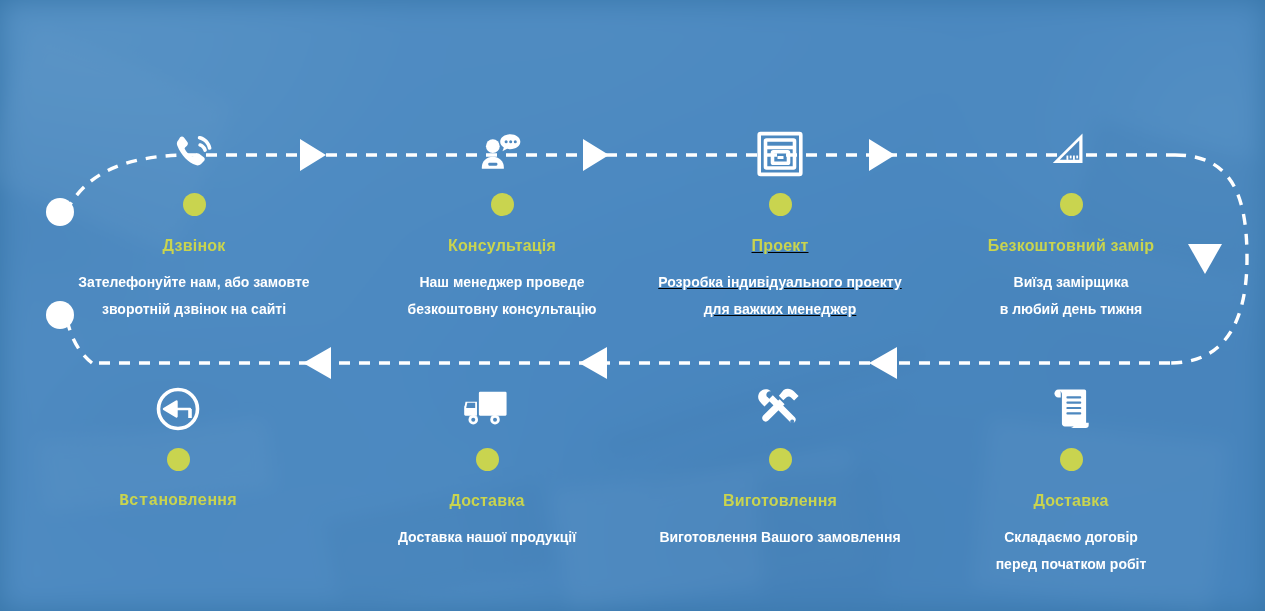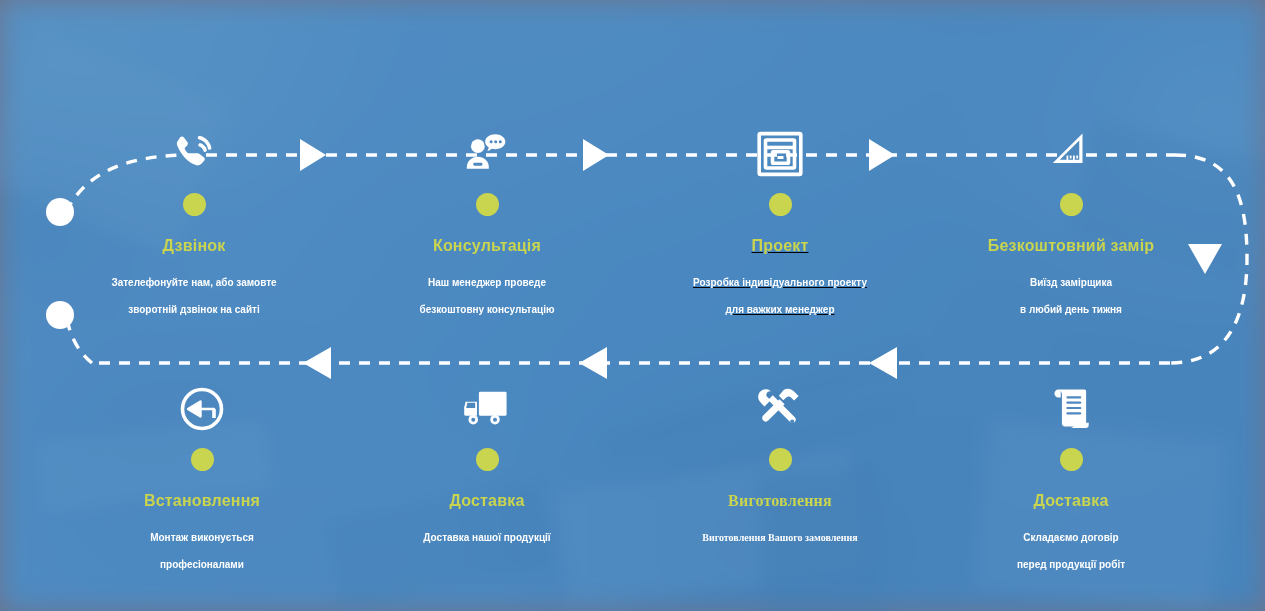--- a/index.html
+++ b/index.html
@@ -4,21 +4,21 @@
 <style>
   * { box-sizing: border-box; margin: 0; padding: 0; }
   html, body {
     width: 1265px; height: 611px;
     overflow: hidden;
     font-family: "Liberation Sans", sans-serif;
   }
   #stage {
     position: relative;
     width: 1265px; height: 611px;
-    background-color: #c2410c;
+    background-color: #0c4a6e;
     overflow: hidden;
   }
   
   #bg-photo {
     position: absolute; inset: 0;
     filter: blur(14px);
     opacity: 1;
     background-color: #5b92c4;
     background-image:
       radial-gradient(ellipse 430px 300px at 8% 6%,   rgba(120,170,205,.95) 0%, rgba(120,170,205,0) 72%),
@@ -75,21 +75,21 @@
   .step-title {
     margin-top: 21px;
     font-size: 16px;
     font-weight: bold;
     color: #c9d44f;
     letter-spacing: .2px;
     white-space: nowrap;
   }
   .step-desc {
     margin-top: 14px;
-    font-size: 10px;
+    font-size: 14px;
     font-weight: bold;
     color: #ffffff;
     line-height: 27px;
   }
   .step-desc .ln { display: block; white-space: nowrap; }
 </style>
 </head>
 <body>
 
 <div id="stage">
@@ -155,21 +155,21 @@
       </svg>
     </div>
     <div class="step-dot"></div>
     <div class="step-title">Дзвінок</div>
     <div class="step-desc">
       <span class="ln">Зателефонуйте нам, або замовте</span>
       <span class="ln">зворотній дзвінок на сайті</span>
     </div>
   </div>
 
-  <div class="step" style="left:357px; top:126px;text-align:center;">
+  <div class="step" style="left:372px; top:126px;text-align:center;">
     <div class="step-icon">
       <svg width="48" height="44" viewBox="0 0 52 48" fill="#ffffff">
         <circle cx="16" cy="15.5" r="7.5"></circle>
         <path d="M4 38.5c0-6.8 5.4-11.5 12-11.5s12 4.7 12 11.5v1.5H4v-1.5z"></path>
         <rect x="11" y="33.5" width="10" height="3.2" rx="1.2" fill="#4d88bf"></rect>
         <path d="M35 2.5c6.1 0 11 3.6 11 8.1s-4.9 8.1-11 8.1c-1.2 0-2.3-.15-3.4-.4l-5.1 2.7 1.5-4.1
                  c-2.4-1.5-4-3.8-4-6.3 0-4.5 4.9-8.1 11-8.1z"></path>
         <circle cx="30.5" cy="10.6" r="1.65" fill="#4d88bf"></circle>
         <circle cx="35.5" cy="10.6" r="1.65" fill="#4d88bf"></circle>
         <circle cx="40.5" cy="10.6" r="1.65" fill="#4d88bf"></circle>
@@ -234,25 +234,25 @@
           <rect x="18.2" y="16.2" width="15.5" height="2.3" rx="1"></rect>
           <rect x="18.2" y="21.8" width="15.5" height="2.3" rx="1"></rect>
           <rect x="18.2" y="27.4" width="15.5" height="2.3" rx="1"></rect>
         </g>
       </svg>
     </div>
     <div class="step-dot"></div>
     <div class="step-title">Доставка</div>
     <div class="step-desc">
       <span class="ln">Складаємо договір</span>
-      <span class="ln">перед продукції робіт</span>
-    </div>
-  </div>
-
-  <div class="step" style="left:650px; top:381px;font-family:Liberation Serif, serif;">
+      <span class="ln">перед початком робіт</span>
+    </div>
+  </div>
+
+  <div class="step" style="left:650px; top:381px;">
     <div class="step-icon">
       <svg width="50" height="48" viewBox="0 0 50 48" fill="#ffffff">
 
         <path d="M13.2 4.6c-3.6-1.2-7.6.4-9.3 3.9-1.6 3.3-.6 7.2 2.2 9.4l-.1.1 3.5 3.5
                  6.2-6.2-3.5-3.5-.1.1c-1.1-1.4-1-3.4.3-4.7 1-1 2.4-1.3 3.6-.9l-2.8-1.7z"></path>
         <path d="M14.6 16.5 36.6 38.5c1.3 1.3 3.4 1.3 4.7 0s1.3-3.4 0-4.7L19.3 11.8l-4.7 4.7z" transform="translate(-1.5,-1.5)"></path>
         <circle cx="37.2" cy="36.4" r="2" fill="#4d88bf"></circle>
 
         <path d="M28.6 4.9c3.3-2 7.6-1.4 10.2 1.3l4.8 4.9-4.5 4.5-3.1-3.1c-1.2-1.2-3.1-1.3-4.4-.2
                  l-3.3 2.9-4.4-4.4 4.7-5.9z"></path>
@@ -279,29 +279,25 @@
         <circle cx="35.4" cy="33.2" r="2.1" fill="#4d88bf"></circle>
       </svg>
     </div>
     <div class="step-dot"></div>
     <div class="step-title">Доставка</div>
     <div class="step-desc">
       <span class="ln">Доставка нашої продукції</span>
     </div>
   </div>
 
-  <div class="step" style="left:72px; top:381px;">
+  <div class="step" style="left:48px; top:381px;font-family:Liberation Mono, monospace;">
     <div class="step-icon">
       <svg width="48" height="48" viewBox="0 0 48 48" fill="none">
         <circle cx="24" cy="24" r="19.5" stroke="#ffffff" stroke-width="3.6"></circle>
         <path d="M36 24 H22.5 V16.5 L10 24 L22.5 31.5 V24 Z" fill="#ffffff" stroke="#ffffff" stroke-width="2.4" stroke-linejoin="round"></path>
         <path d="M36 24 V33" stroke="#ffffff" stroke-width="3.6" stroke-linecap="butt"></path>
       </svg>
     </div>
     <div class="step-dot"></div>
     <div class="step-title">Встановлення</div>
-    <div class="step-desc">
-      <span class="ln">Монтаж виконується</span>
-      <span class="ln">професіоналами</span>
-    </div>
   </div>
 
 </div>
 
 </body></html>

